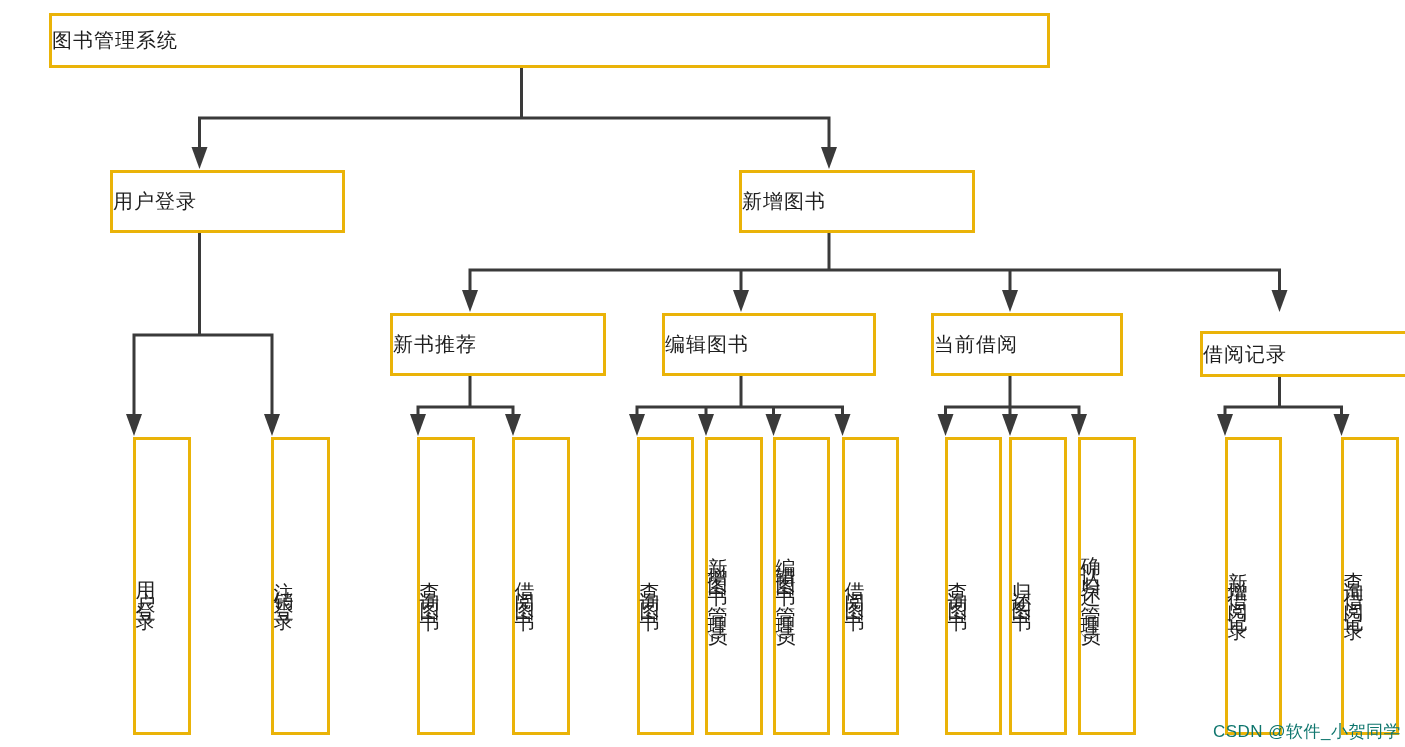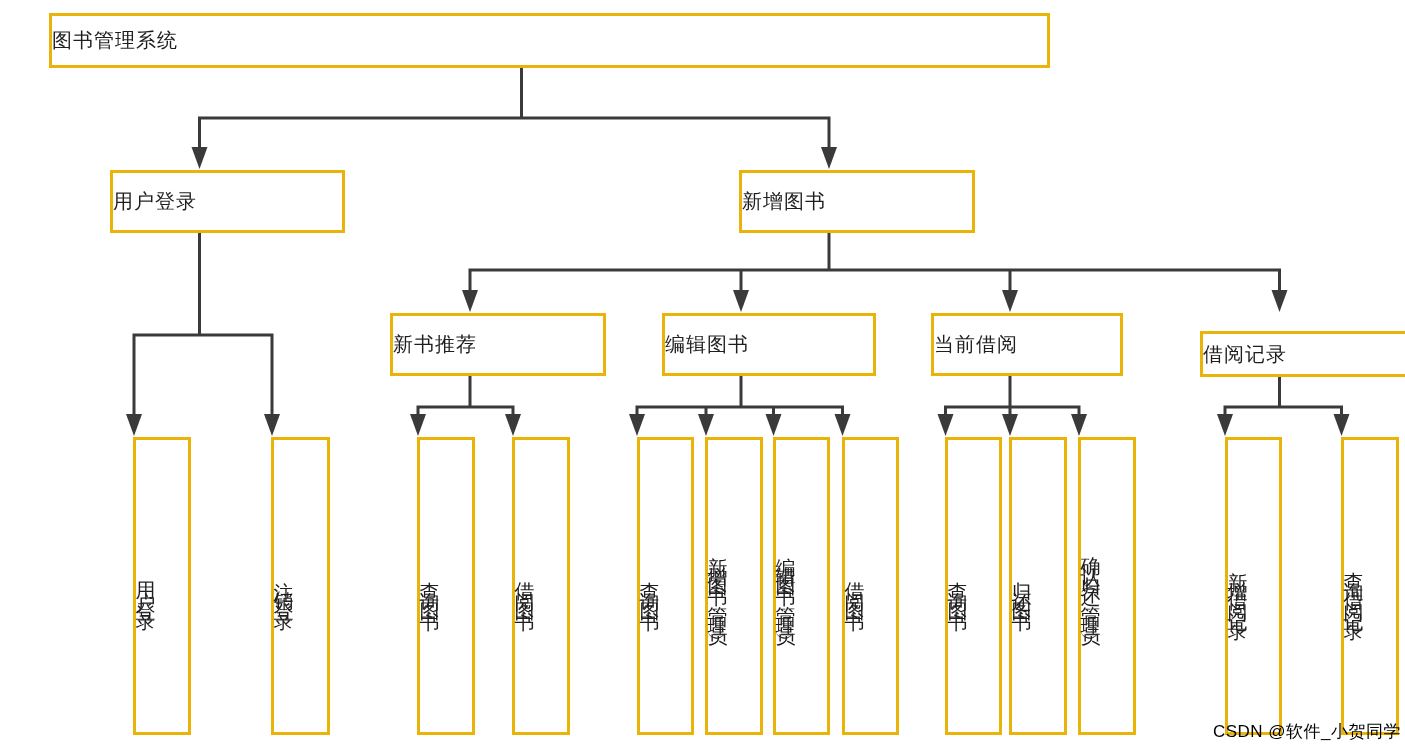--- a/index.html
+++ b/index.html
@@ -32,21 +32,21 @@
     writing-mode:vertical-rl;
     text-orientation:mixed;
     font-size:20px;
     letter-spacing:10px;
     line-height:1;
   }
   .watermark{
     position:absolute;
     right:4px;
     bottom:4px;
-    color:#000000;
+    color:#0f766e;
     font-size:17px;
     letter-spacing:0.5px;
     z-index:3;
     white-space:nowrap;
   }
 </style>
 </head>
 <body>
 
 <div class="canvas">

